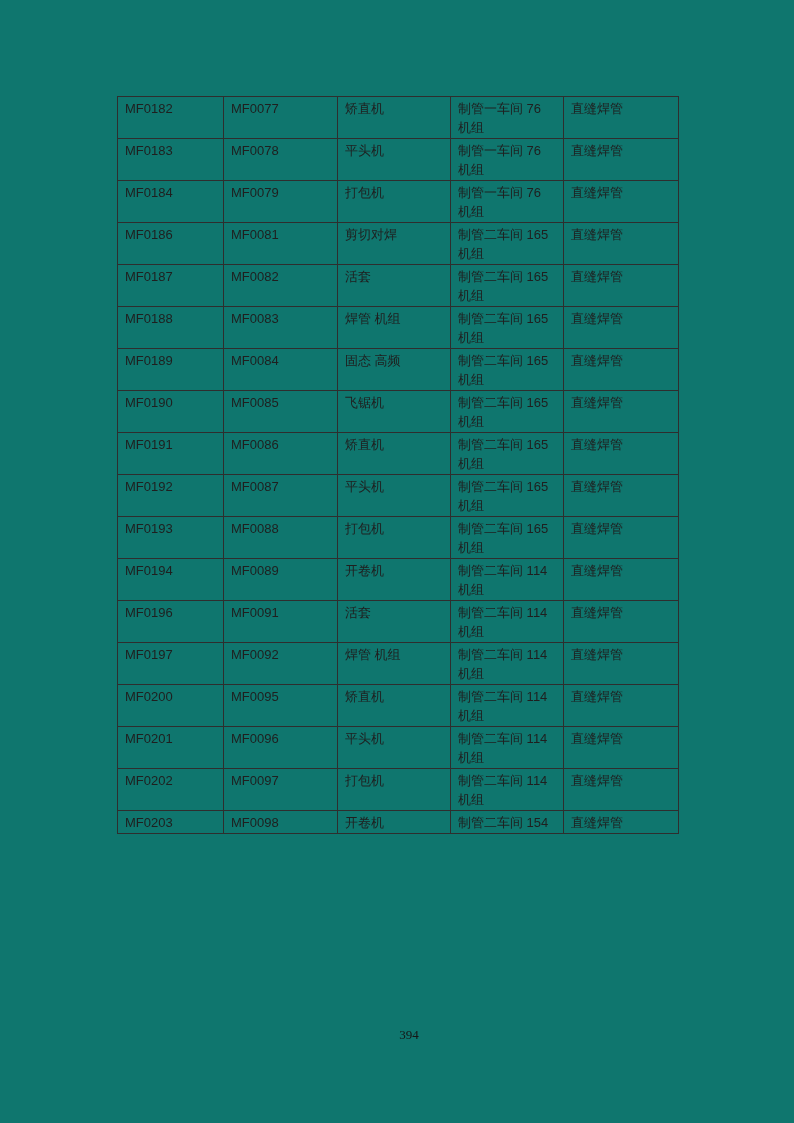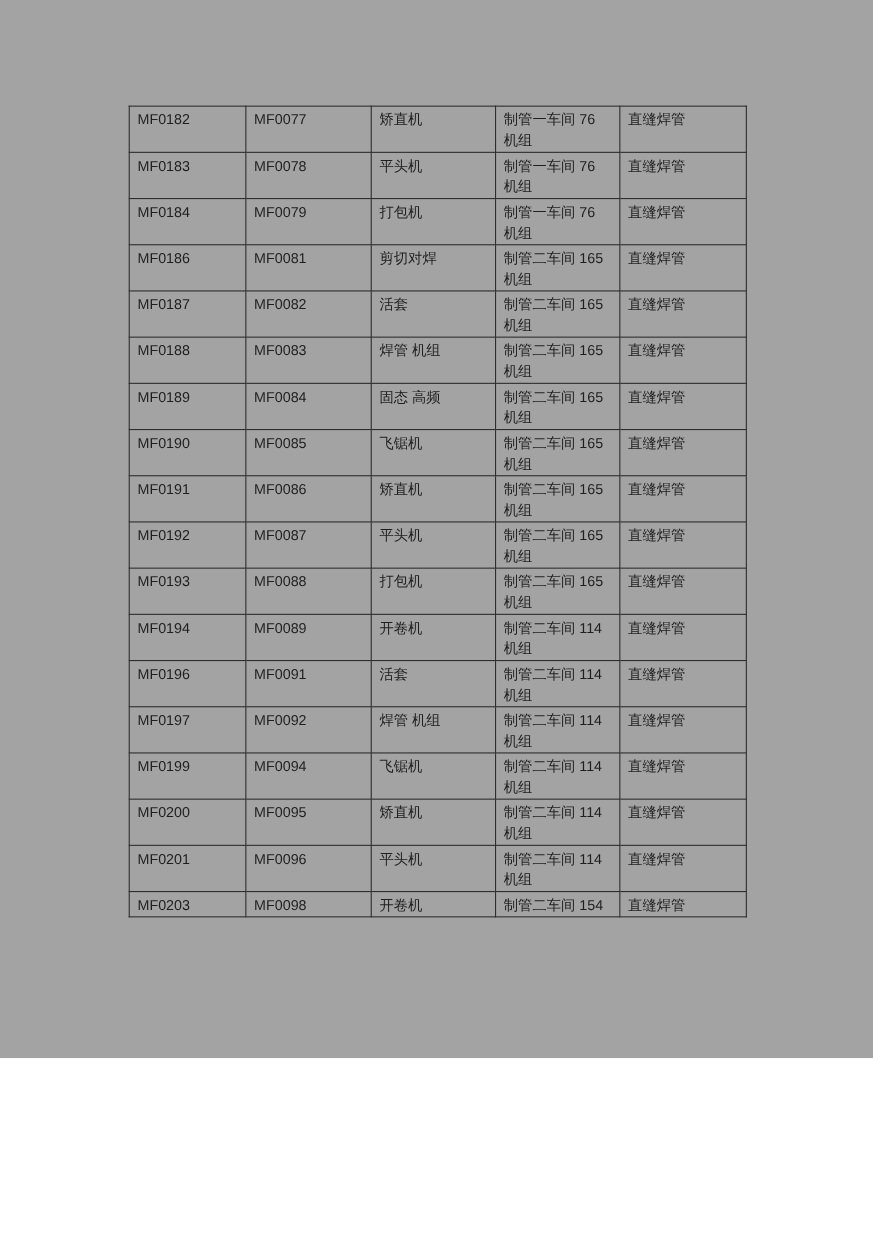--- a/index.html
+++ b/index.html
@@ -3,22 +3,22 @@
 <meta charset="utf-8">
 <style>
   html, body {
     margin: 0;
     padding: 0;
     background: #ffffff;
   }
   .page {
     position: relative;
     width: 794px;
-    height: 962px;
-    background: #a3a3a3;
+    height: 1123px;
+    background: #0f766e;
     overflow: hidden;
     font-family: "Liberation Sans", sans-serif;
     color: #1f1f1f;
   }
   table.equip-table {
     position: absolute;
     left: 117px;
     top: 96px;
     width: 561px;
     border-collapse: collapse;
@@ -168,44 +168,44 @@
 
   <tr>
     <td>MF0197</td>
     <td>MF0092</td>
     <td>焊管 机组</td>
     <td><span>制管二车间 114</span><br><span>机组</span></td>
     <td>直缝焊管</td>
   </tr>
 
 
-  <tr>
-    <td>MF0199</td>
-    <td>MF0094</td>
-    <td>飞锯机</td>
-    <td><span>制管二车间 114</span><br><span>机组</span></td>
-    <td>直缝焊管</td>
-  </tr>
 
   <tr>
     <td>MF0200</td>
     <td>MF0095</td>
     <td>矫直机</td>
     <td><span>制管二车间 114</span><br><span>机组</span></td>
     <td>直缝焊管</td>
   </tr>
 
   <tr>
     <td>MF0201</td>
     <td>MF0096</td>
     <td>平头机</td>
     <td><span>制管二车间 114</span><br><span>机组</span></td>
     <td>直缝焊管</td>
   </tr>
 
+  <tr>
+    <td>MF0202</td>
+    <td>MF0097</td>
+    <td>打包机</td>
+    <td><span>制管二车间 114</span><br><span>机组</span></td>
+    <td>直缝焊管</td>
+  </tr>
 
   <tr>
     <td>MF0203</td>
     <td>MF0098</td>
     <td>开卷机</td>
     <td><span>制管二车间 154</span><span></span></td>
     <td>直缝焊管</td>
   </tr>
 </tbody>
   </table>

